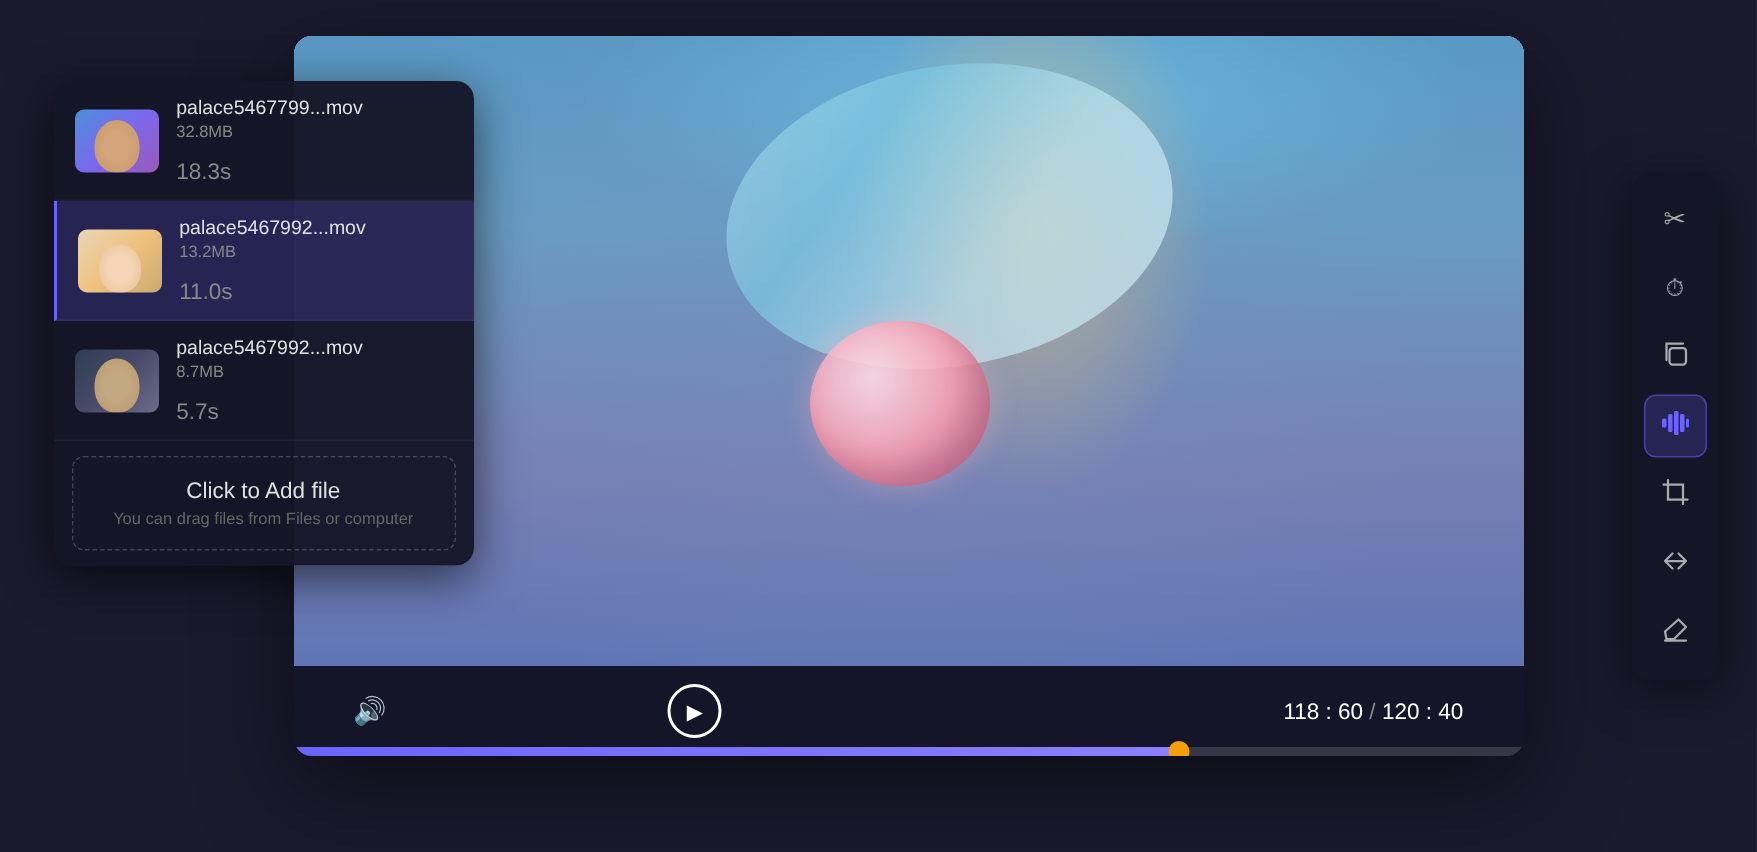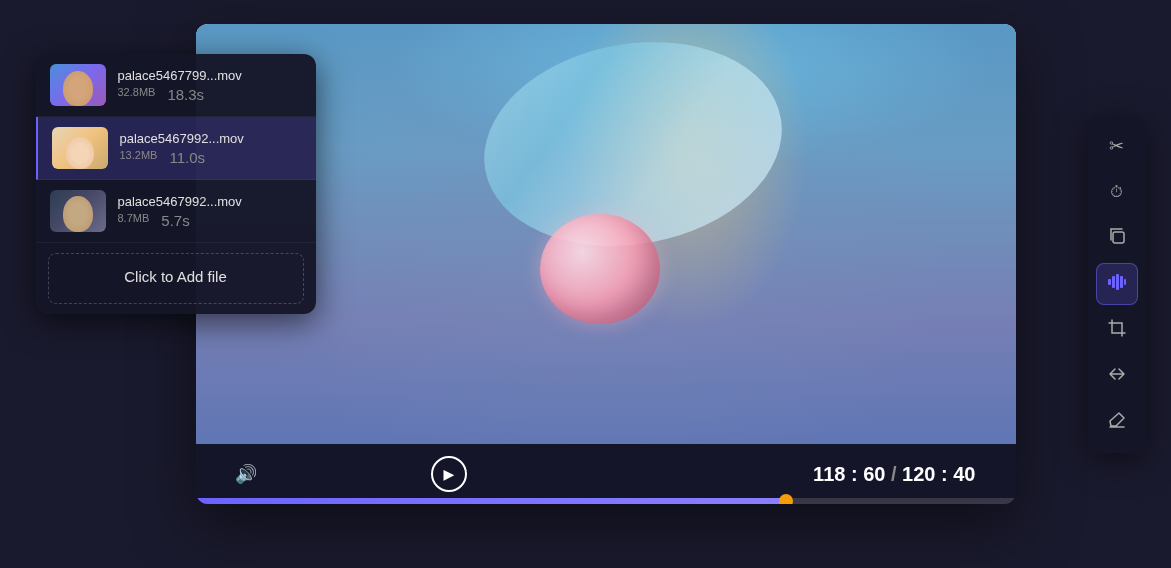--- a/index.html
+++ b/index.html
@@ -123,22 +123,22 @@
       justify-content: center;
       cursor: pointer;
       color: white;
       font-size: 14px;
       margin-left: auto;
       margin-right: auto;
     }
 
     .time-display {
       color: #fff;
-      font-size: 20px;
-      font-weight: 700;
+      font-size: 15px;
+      font-weight: 400;
       margin-left: auto;
       white-space: nowrap;
     }
 
     .time-slash {
       color: #888;
     }
 
     
     .file-panel {
@@ -231,20 +231,21 @@
       font-weight: 500;
       white-space: nowrap;
       overflow: hidden;
       text-overflow: ellipsis;
     }
 
     .file-meta {
       display: flex;
       gap: 12px;
       margin-top: 3px;
+      flex-direction: column;
     }
 
     .file-size {
       color: #888;
       font-size: 11px;
     }
 
     .file-duration {
       color: #888;
       font-size: 15px;
@@ -391,20 +392,21 @@
         <div class="file-name">palace5467992...mov</div>
         <div class="file-meta">
           <span class="file-size">8.7MB</span>
           <span class="file-duration">5.7s</span>
         </div>
       </div>
     </div>
 
     <div class="add-file-area">
       <div class="add-file-title">Click to Add file</div>
+      <div class="add-file-subtitle">You can drag files from Files or computer</div>
     </div>
   </div>
 
   <div class="video-area">
     <div class="video-bg">
       <div class="video-scene"></div>
       <div class="hat-shape"></div>
       <div class="bubble"></div>
     </div>
 

